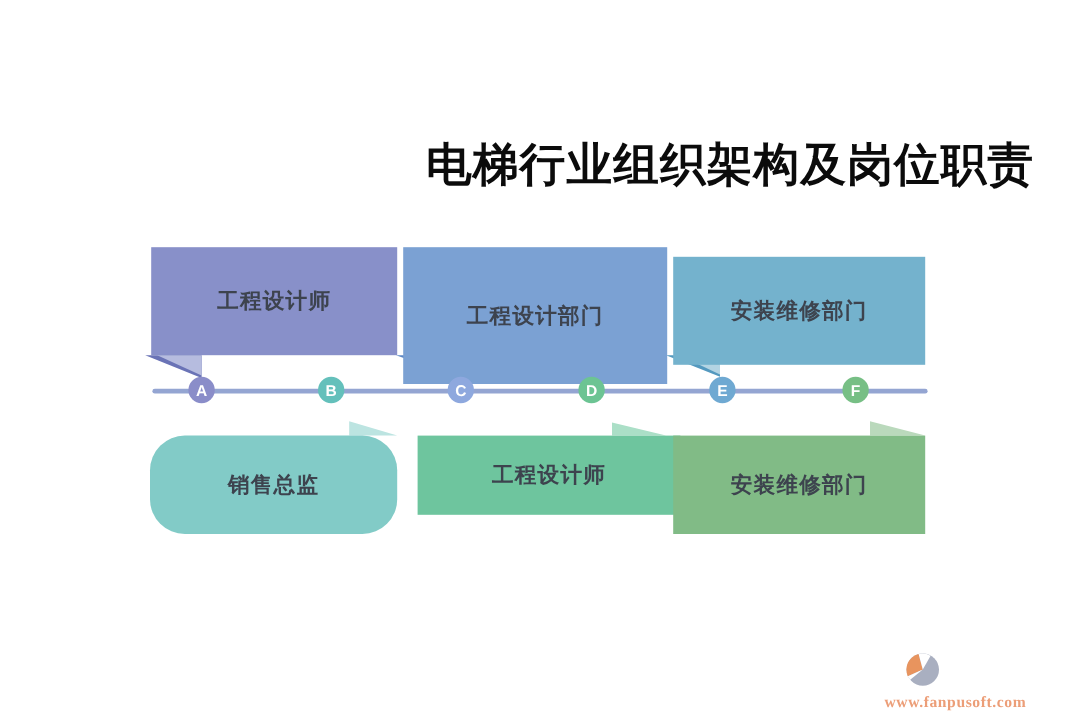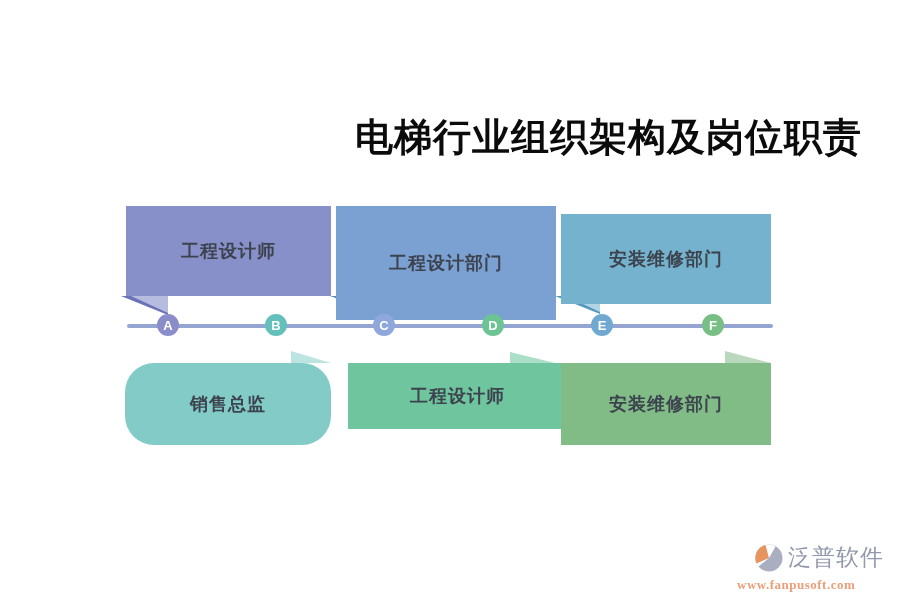--- a/index.html
+++ b/index.html
@@ -99,16 +99,15 @@
 <div class="node n-f" style="background-color: rgb(119, 191, 133);">F</div>
 
 <div class="footer">
   <div class="brand-row">
     <svg width="30" height="34" viewBox="0 0 30 34">
       <circle cx="15" cy="18" r="13.5" style="fill: rgb(169, 175, 192);"></circle>
       <path d="M15 18 L2.5 23.5 A13.5 13.5 0 0 1 11.5 5 Z" style="fill: rgb(232, 148, 94);"></path>
       <path d="M15 18 L11.5 5 A13.5 13.5 0 0 1 21.5 6.5 Z" fill="#ffffff"></path>
       <path d="M15 18 L2.5 23.5 L4.5 26.5 Z" fill="#ffffff"></path>
     </svg>
-    <span class="brand-name" style="color: rgb(146, 153, 173);">泛普软件</span>
   </div>
   <div class="brand-url" style="color: rgb(236, 158, 120);">www.fanpusoft.com</div>
 </div>
 
 </body></html>

